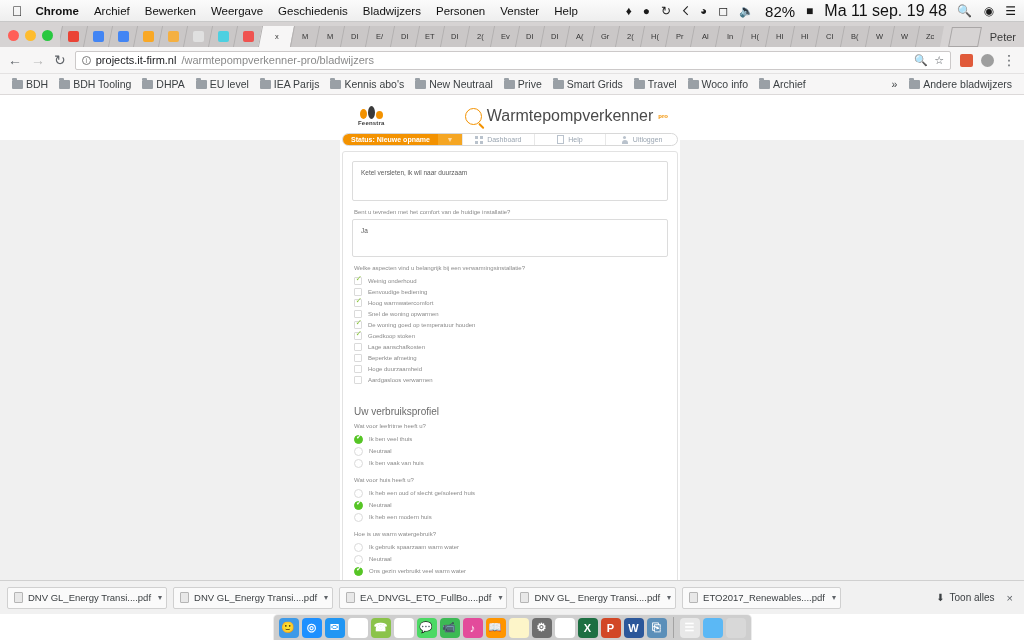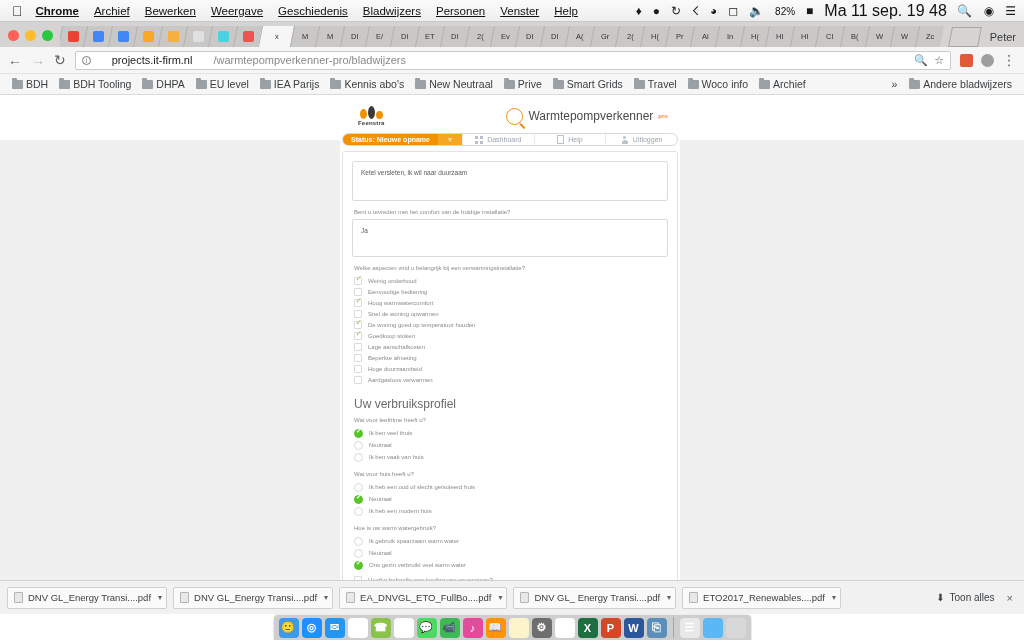--- a/index.html
+++ b/index.html
@@ -13,28 +13,28 @@
   
   .menubar {
     height: 22px; width: 1024px;
     background: linear-gradient(#fbfbfb, #eeeeee);
     border-bottom: 1px solid #c8c8c8;
     display: flex; align-items: center;
     font-size: 11.5px; color: #111;
     position: relative;
   }
   .apple-logo { margin: 0 13px 0 12px; font-size: 14px; line-height: 1; }
-  .menubar .mi { margin-right: 15px; white-space: nowrap; text-decoration: underline; }
+  .menubar .mi { margin-right: 15px; white-space: nowrap; }
   .menubar .mi.bold { font-weight: bold; }
   .menu-right {
     position: absolute; right: 8px; top: 0; height: 22px;
     display: flex; align-items: center; gap: 11px;
   }
   .menu-right .sysicon { font-size: 12px; color: #1a1a1a; line-height: 1; }
-  .battery-pct { font-size: 10px; }
+  .battery-pct { font-size: 15px; }
   .clock { font-size: 16px; white-space: nowrap; }
 
   
   .tabstrip {
     height: 25px; width: 1024px;
     background: #d6d3d3;
     display: flex; align-items: flex-end;
     position: relative;
     padding-left: 4px;
   }
@@ -72,21 +72,21 @@
   .toolbar {
     height: 27px; width: 1024px; background: #f7f6f6;
     display: flex; align-items: center; padding: 0 8px; gap: 9px;
     border-bottom: 1px solid #e4e2e2;
   }
   .navbtn { font-size: 14px; color: #5f6368; cursor: default; line-height: 1; }
   .navbtn.dim { color: #b8b8b8; }
   .omnibox {
     flex: 1; height: 19px; background: #fff;
     border: 1px solid #ccc9c9; border-radius: 2px;
-    display: flex; align-items: center; padding: 0 6px; gap: 21px;
+    display: flex; align-items: center; padding: 0 6px; gap: 5px;
     font-size: 11px;
   }
   .info-ic {
     width: 9px; height: 9px; border: 1px solid #7a7a7a; border-radius: 50%;
     color: #7a7a7a; font-size: 7px; display: flex; align-items: center;
     justify-content: center; line-height: 1; flex-shrink: 0;
   }
   .url-strong { color: #202124; }
   .url-dim { color: #8a8a8a; }
   .omni-right { margin-left: auto; display: flex; align-items: center; gap: 6px; color:#5f6368; font-size:11px;}
@@ -133,21 +133,21 @@
   .brand-name { font-size: 6px; font-weight: bold; color: #3a3a3a; letter-spacing: .2px; }
   .app-title { display: flex; align-items: center; gap: 5px; }
   .mag {
     width: 17px; height: 17px; border: 1.6px solid #f39200; border-radius: 50%;
     position: relative; flex-shrink: 0;
   }
   .mag::after {
     content:''; position:absolute; right:-4px; bottom:-3px; width:7px; height:1.6px;
     background:#f39200; transform: rotate(45deg); border-radius:1px;
   }
-  .app-title-txt { font-size: 12px; color: #4a4a4a; white-space: nowrap; }
+  .app-title-txt { font-size: 16px; color: #4a4a4a; white-space: nowrap; }
   .app-title-sup { font-size: 6px; color: #f39200; vertical-align: super; font-weight: bold;}
 
   .statusbar {
     margin: 0 2px; height: 13px; display: flex; align-items: stretch;
     border: 1px solid #d8d8d8; border-radius: 7px; overflow: hidden;
     background: #fff;
   }
   .status-pill {
     background: #f39200; color: #fff; font-size: 7px; font-weight: bold;
     display: flex; align-items: center; padding: 0 8px; white-space: nowrap;
@@ -193,21 +193,21 @@
     padding: 6px 8px; line-height: 1.4;
     font-family: "Liberation Sans", sans-serif;
     resize: none; display: block;
   }
   .ta.t1 { height: 40px; }
   .ta.t2 { height: 38px; }
   .q-label {
     font-size: 6px; color: #8b8b8b; margin: 8px 0 4px 2px; display: block;
   }
   .section-title {
-    font-size: 12px; color: #6b6b6b; margin: 12px 0 6px 2px; display: block;
+    font-size: 10px; color: #6b6b6b; margin: 21px 0 6px 2px; display: block;
   }
   .opt-row {
     display: flex; align-items: center; gap: 6px; padding: 1.5px 0 1.5px 2px;
   }
   .cb {
     width: 8px; height: 8px; border: 1px solid #dadada; border-radius: 1px;
     background: #fff; flex-shrink: 0; position: relative;
   }
   .cb.on::after {
     content: '✓'; position: absolute; left: 0.5px; top: -2.5px;

